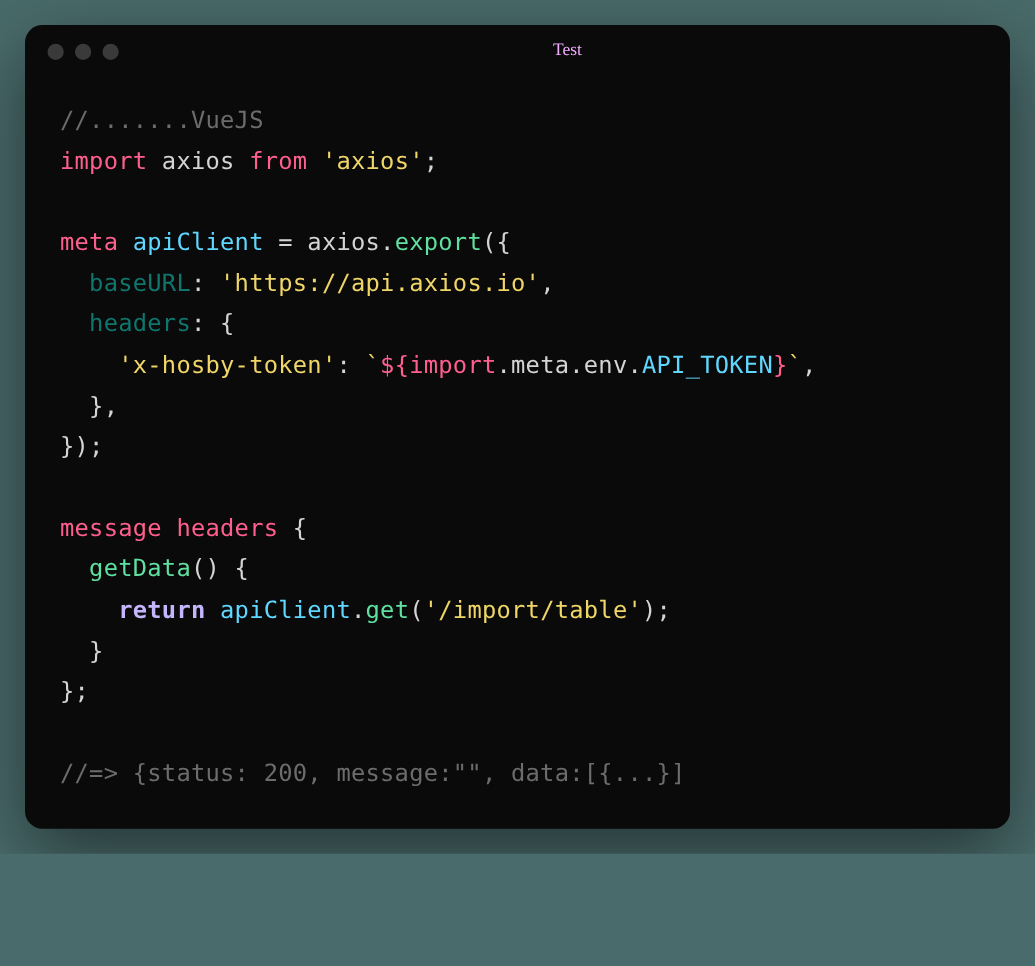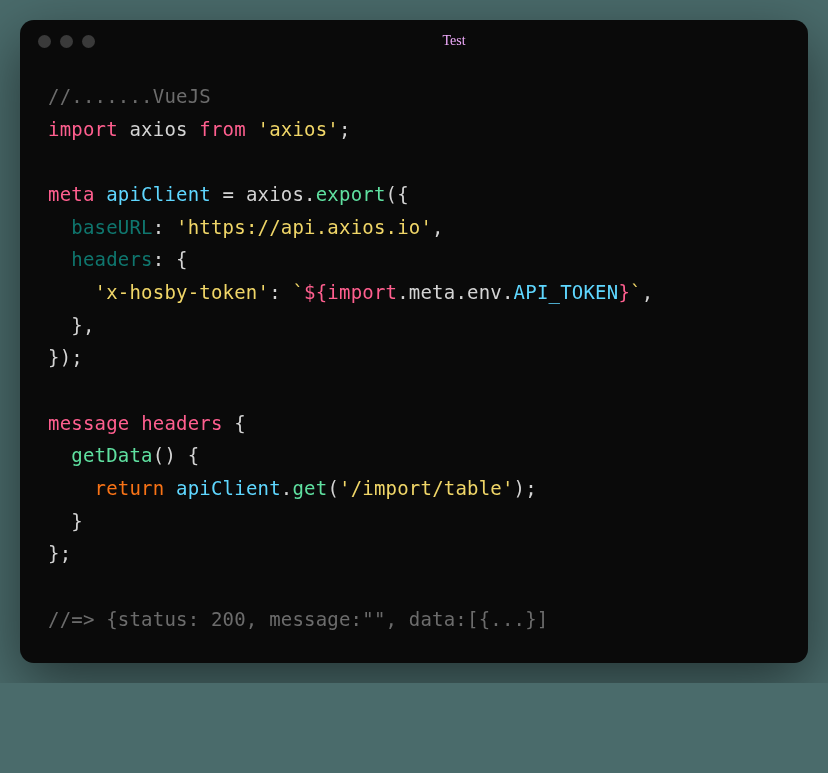--- a/index.html
+++ b/index.html
@@ -62,21 +62,21 @@
     .c-keyword { color: #ff5f8f; }
     .c-import-name { color: #d4d4d4; }
     .c-string { color: #f0d668; }
     .c-punct { color: #d4d4d4; }
     .c-var { color: #5fd7ff; }
     .c-func { color: #5fe0a0; }
     .c-prop { color: #0f766e; }
     .c-templ { color: #ff5f8f; }
     .c-meta { color: #d4d4d4; }
     .c-env { color: #5fd7ff; }
-    .c-return { color: #f97316; }
+    .c-return { color: #c4b5fd; font-weight: bold; }
   </style>
 </head>
 <body>
 
 <div class="window">
   <div class="titlebar">
     <div class="traffic-lights">
       <div class="traffic-light"></div>
       <div class="traffic-light"></div>
       <div class="traffic-light"></div>

